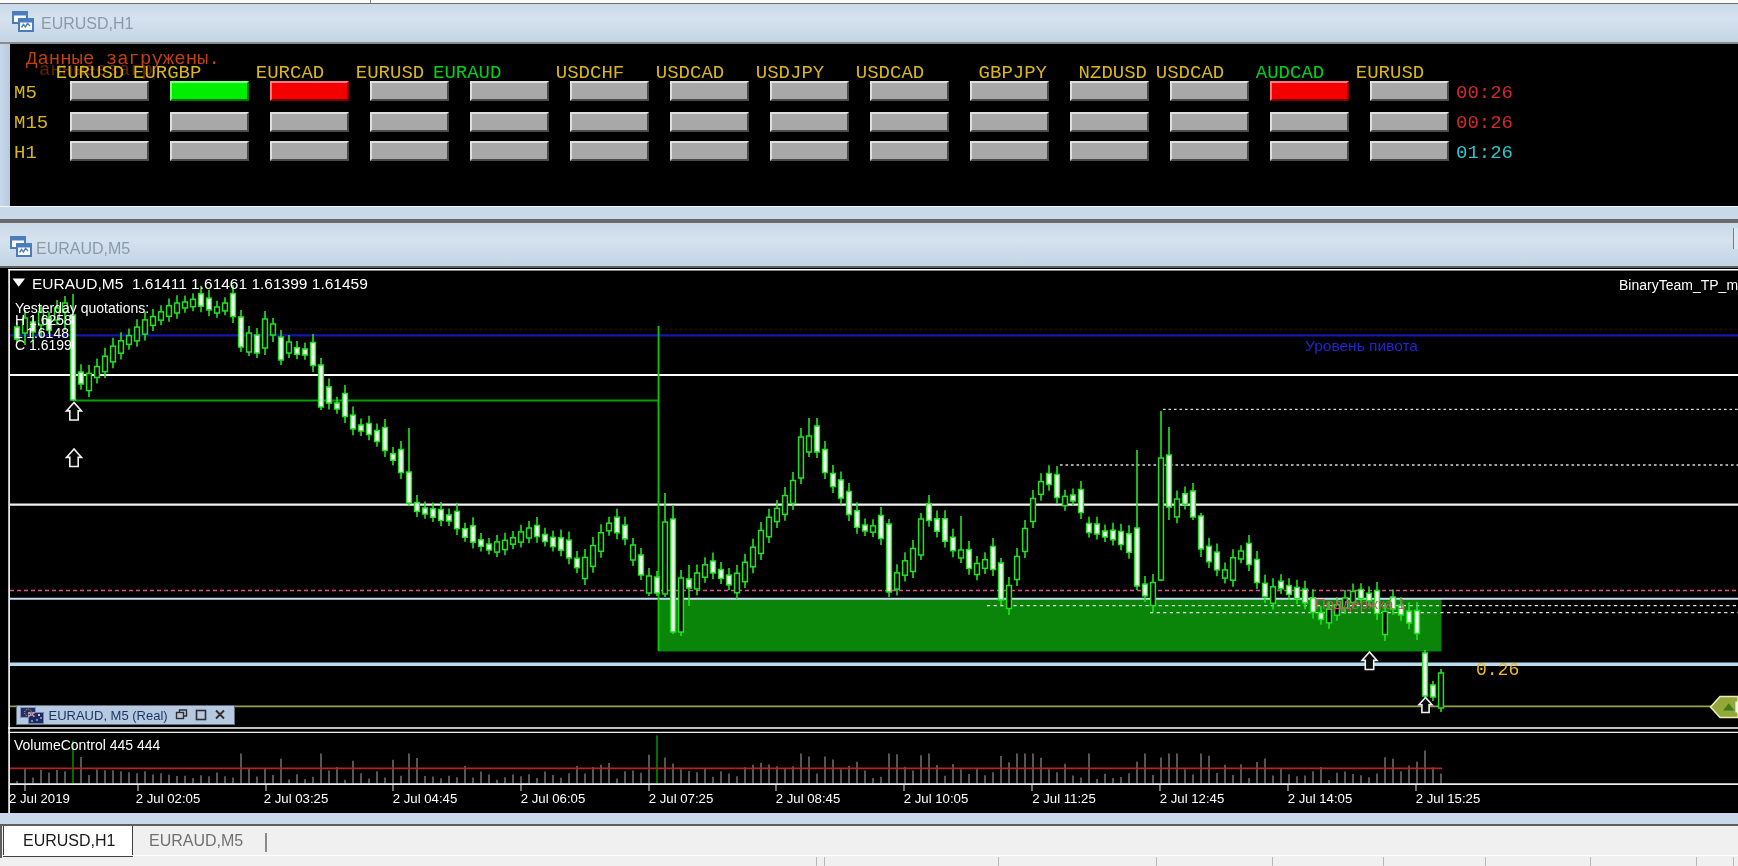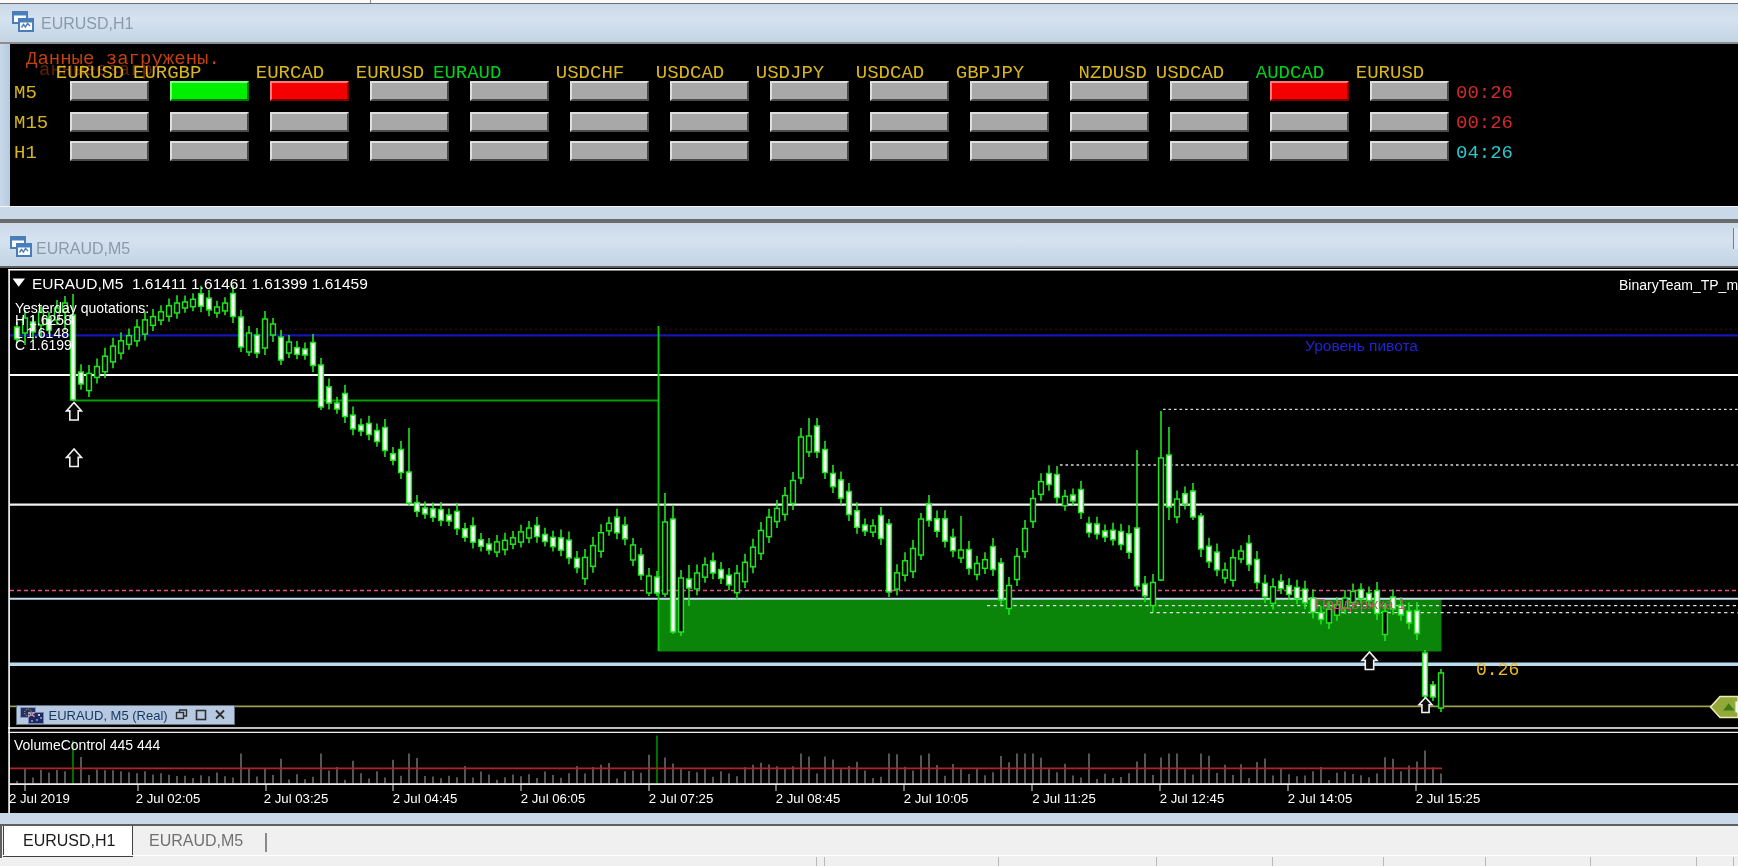--- a/index.html
+++ b/index.html
@@ -30,21 +30,21 @@
  <div style="position:absolute;left:29px;top:17px;color:#c2410c;opacity:0.5">анныеезагр</div>
  <div style="position:absolute;left:23px;top:20.5px;width:114px;text-align:center;color:#d9b61c">EURUSD</div>
     <div style="position:absolute;left:123px;top:20.5px;width:114px;color:#d9b61c">EURGBP</div>
     <div style="position:absolute;left:223px;top:20.5px;width:114px;text-align:center;color:#d9b61c">EURCAD</div>
     <div style="position:absolute;left:323px;top:20.5px;width:114px;text-align:center;color:#d9b61c">EURUSD</div>
     <div style="position:absolute;left:423px;top:20.5px;width:114px;color:#00d21c">EURAUD</div>
     <div style="position:absolute;left:523px;top:20.5px;width:114px;text-align:center;color:#d9b61c">USDCHF</div>
     <div style="position:absolute;left:623px;top:20.5px;width:114px;text-align:center;color:#d9b61c">USDCAD</div>
     <div style="position:absolute;left:723px;top:20.5px;width:114px;text-align:center;color:#d9b61c">USDJPY</div>
     <div style="position:absolute;left:823px;top:20.5px;width:114px;text-align:center;color:#d9b61c">USDCAD</div>
-    <div style="position:absolute;left:923px;top:20.5px;width:114px;text-align:center;color:#d9b61c">GBPJPY</div>
+    <div style="position:absolute;left:923px;top:20.5px;width:114px;text-align:right;color:#d9b61c">GBPJPY</div>
     <div style="position:absolute;left:1023px;top:20.5px;width:114px;text-align:right;color:#d9b61c">NZDUSD</div>
     <div style="position:absolute;left:1123px;top:20.5px;width:114px;text-align:center;color:#d9b61c">USDCAD</div>
     <div style="position:absolute;left:1223px;top:20.5px;width:114px;text-align:center;color:#00d21c">AUDCAD</div>
     <div style="position:absolute;left:1323px;top:20.5px;width:114px;text-align:center;color:#d9b61c">EURUSD</div>
  <div style="position:absolute;left:4px;top:40.5px;color:#d9b61c">M5</div>
  <div style="position:absolute;left:4px;top:70.5px;color:#d9b61c">M15</div>
  <div style="position:absolute;left:4px;top:100.5px;color:#d9b61c">H1</div>
  <div style="position:absolute;left:59.5px;top:37.5px;width:79px;height:20px;background:#a8a8a8;border-top:2px solid #dfdfdf;border-left:2px solid #dfdfdf;border-bottom:2px solid #4a4a4a;border-right:2px solid #4a4a4a;box-sizing:border-box"></div>
     <div style="position:absolute;left:59.5px;top:68px;width:79px;height:20px;background:#a8a8a8;border-top:2px solid #dfdfdf;border-left:2px solid #dfdfdf;border-bottom:2px solid #4a4a4a;border-right:2px solid #4a4a4a;box-sizing:border-box"></div>
     <div style="position:absolute;left:59.5px;top:97.5px;width:79px;height:20px;background:#a8a8a8;border-top:2px solid #dfdfdf;border-left:2px solid #dfdfdf;border-bottom:2px solid #4a4a4a;border-right:2px solid #4a4a4a;box-sizing:border-box"></div>
@@ -82,21 +82,21 @@
     <div style="position:absolute;left:1159.5px;top:68px;width:79px;height:20px;background:#a8a8a8;border-top:2px solid #dfdfdf;border-left:2px solid #dfdfdf;border-bottom:2px solid #4a4a4a;border-right:2px solid #4a4a4a;box-sizing:border-box"></div>
     <div style="position:absolute;left:1159.5px;top:97.5px;width:79px;height:20px;background:#a8a8a8;border-top:2px solid #dfdfdf;border-left:2px solid #dfdfdf;border-bottom:2px solid #4a4a4a;border-right:2px solid #4a4a4a;box-sizing:border-box"></div>
     <div style="position:absolute;left:1259.5px;top:37.5px;width:79px;height:20px;background:#f40000;border-top:2px solid #ff7a7a;border-left:2px solid #ff7a7a;border-bottom:2px solid #7a0000;border-right:2px solid #7a0000;box-sizing:border-box"></div>
     <div style="position:absolute;left:1259.5px;top:68px;width:79px;height:20px;background:#a8a8a8;border-top:2px solid #dfdfdf;border-left:2px solid #dfdfdf;border-bottom:2px solid #4a4a4a;border-right:2px solid #4a4a4a;box-sizing:border-box"></div>
     <div style="position:absolute;left:1259.5px;top:97.5px;width:79px;height:20px;background:#a8a8a8;border-top:2px solid #dfdfdf;border-left:2px solid #dfdfdf;border-bottom:2px solid #4a4a4a;border-right:2px solid #4a4a4a;box-sizing:border-box"></div>
     <div style="position:absolute;left:1359.5px;top:37.5px;width:79px;height:20px;background:#a8a8a8;border-top:2px solid #dfdfdf;border-left:2px solid #dfdfdf;border-bottom:2px solid #4a4a4a;border-right:2px solid #4a4a4a;box-sizing:border-box"></div>
     <div style="position:absolute;left:1359.5px;top:68px;width:79px;height:20px;background:#a8a8a8;border-top:2px solid #dfdfdf;border-left:2px solid #dfdfdf;border-bottom:2px solid #4a4a4a;border-right:2px solid #4a4a4a;box-sizing:border-box"></div>
     <div style="position:absolute;left:1359.5px;top:97.5px;width:79px;height:20px;background:#a8a8a8;border-top:2px solid #dfdfdf;border-left:2px solid #dfdfdf;border-bottom:2px solid #4a4a4a;border-right:2px solid #4a4a4a;box-sizing:border-box"></div>
  <div style="position:absolute;left:1446px;top:40.5px;color:#d22a2a">00:26</div>
  <div style="position:absolute;left:1446px;top:70.5px;color:#d22a2a">00:26</div>
- <div style="position:absolute;left:1446px;top:100.5px;color:#28c8cc">04:26</div>
+ <div style="position:absolute;left:1446px;top:100.5px;color:#28c8cc">01:26</div>
 </div>
 
 <div style="position:absolute;left:0;top:205.5px;width:1738px;height:1.5px;background:#f5f5f5"></div>
 <div style="position:absolute;left:0;top:207px;width:1738px;height:11.5px;background:#c9d9e9"></div>
 <div style="position:absolute;left:0;top:218.5px;width:1738px;height:4px;background:#6a6a6a"></div>
 
 <div class="tbar" style="top:222.5px;height:43px"></div>
 <svg style="position:absolute;left:10px;top:236px" width="22" height="21" viewBox="0 0 22 21">
 <rect x="1" y="1" width="14" height="11" fill="#ffffff" stroke="#4a7ebb" stroke-width="2"></rect>
 <rect x="1" y="1" width="14" height="3.5" fill="#4a7ebb"></rect>

